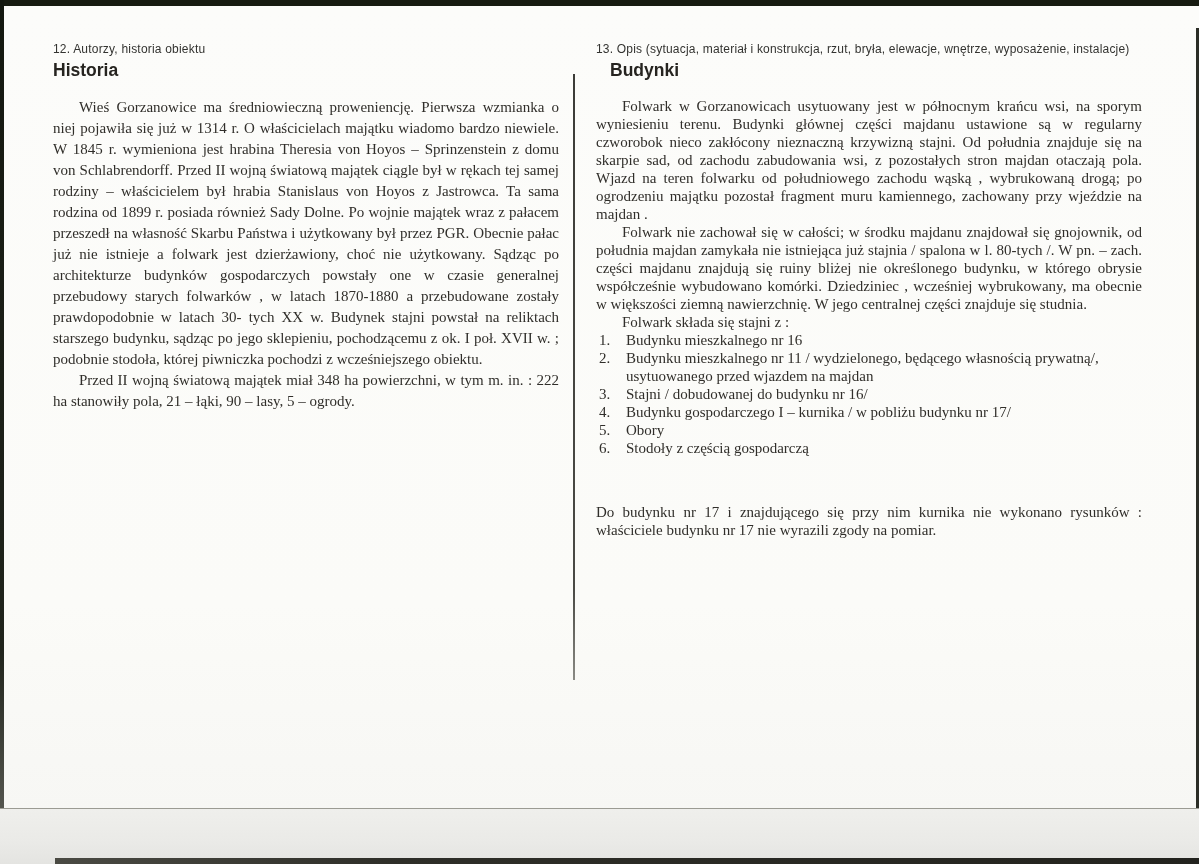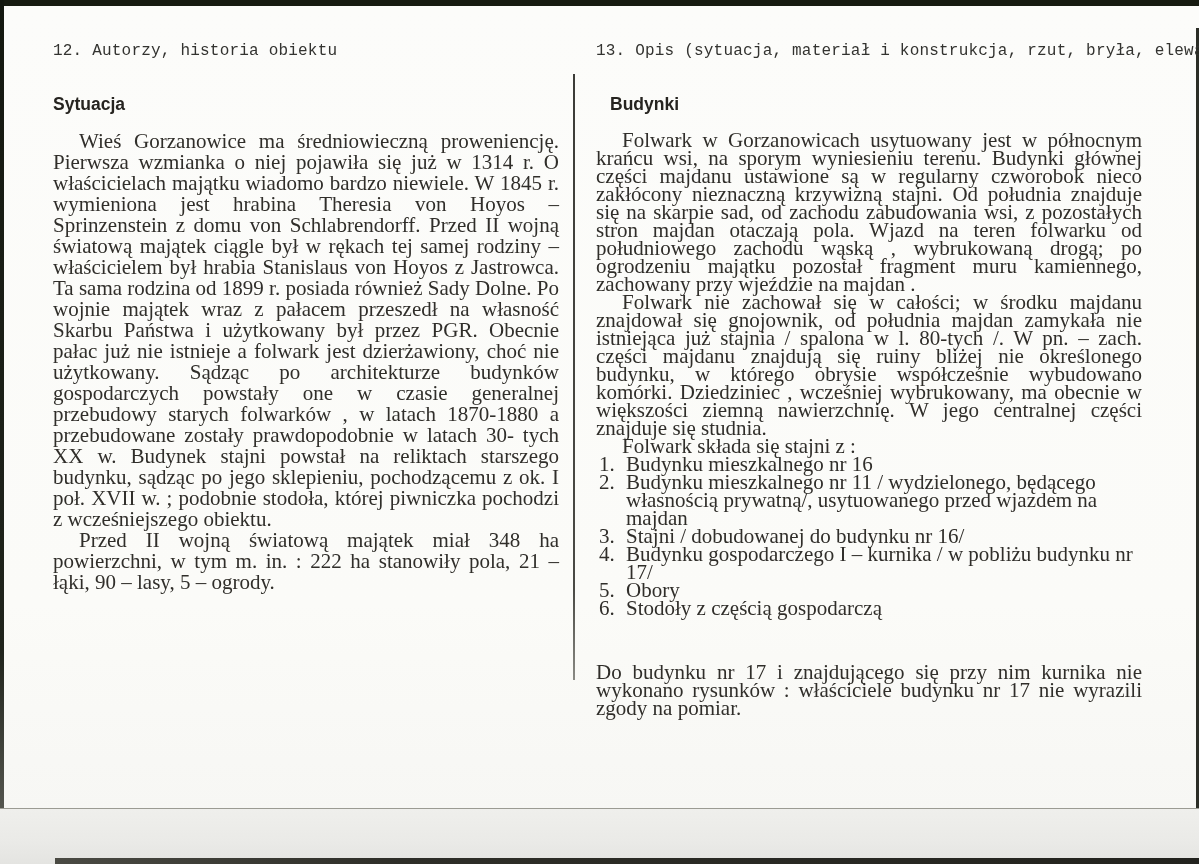--- a/index.html
+++ b/index.html
@@ -46,37 +46,37 @@
     background: linear-gradient(180deg, #3c3c38 0%, #4a4a45 85%, #8a8a84 100%);
   }
   
   .col {
     position: absolute;
     top: 42px;
   }
   .col-left  { left: 53px;  width: 506px; }
   .col-right { left: 596px; width: 546px; }
   .page-header {
-    font-family: Liberation Mono, monospace;
-    font-size: 16px;
+    font-family: Liberation Sans, sans-serif;
+    font-size: 12px;
     letter-spacing: 0.2px;
     color: #333330;
-    margin: 0 0 34px 0;
+    margin: 0 0 4px 0;
     white-space: nowrap;
   }
   .section-heading {
     font-family: "Liberation Sans", sans-serif;
     font-size: 17.5px;
     font-weight: bold;
     color: #262420;
     margin: 0 0 16px 0;
   }
   .col-right .section-heading { margin-left: 14px; }
   .body-text {
-    font-size: 21px;
+    font-size: 15px;
     line-height: 21px;
     text-align: justify;
     color: #302e2a;
   }
   .col-right .body-text { line-height: 18px; }
   .body-text p {
     margin: 0;
     text-indent: 26px;
   }
   .list-intro { text-indent: 26px; }
@@ -110,21 +110,21 @@
   <div class="edge-top"></div>
   <div class="edge-left"></div>
   <div class="edge-right"></div>
   <div class="bottom-hairline"></div>
   <div class="bottom-strip"></div>
   <div class="bottom-dark"></div>
   <div class="page-divider"></div>
 
   <div class="col col-left">
     <div class="page-header">12. Autorzy, historia obiektu</div>
-    <div class="section-heading">Sytuacja</div>
+    <div class="section-heading">Historia</div>
     <div class="body-text">
       <p>Wieś Gorzanowice ma średniowieczną proweniencję. Pierwsza wzmianka o niej pojawiła się już w 1314 r. O właścicielach majątku wiadomo bardzo niewiele. W 1845 r. wymieniona jest hrabina Theresia von Hoyos – Sprinzenstein z domu von Schlabrendorff. Przed II wojną światową majątek ciągle był w rękach tej samej rodziny – właścicielem był hrabia Stanislaus von Hoyos z Jastrowca. Ta sama rodzina od  1899 r. posiada również Sady Dolne. Po wojnie majątek wraz z pałacem przeszedł na własność Skarbu Państwa i użytkowany był przez PGR. Obecnie pałac już nie istnieje a folwark jest dzierżawiony, choć nie użytkowany. Sądząc po architekturze budynków gospodarczych powstały one w czasie generalnej przebudowy starych folwarków , w latach 1870-1880 a przebudowane zostały prawdopodobnie w latach 30- tych XX w. Budynek stajni powstał na reliktach starszego budynku, sądząc po jego sklepieniu, pochodzącemu z ok. I poł. XVII w. ; podobnie stodoła, której piwniczka pochodzi z wcześniejszego obiektu.</p>
       <p>Przed II wojną światową majątek miał 348 ha powierzchni, w tym m. in. : 222 ha stanowiły pola, 21 – łąki, 90 – lasy,  5 – ogrody.</p>
     </div>
   </div>
 
   <div class="col col-right">
     <div class="page-header">13. Opis (sytuacja, materiał i konstrukcja, rzut, bryła, elewacje, wnętrze, wyposażenie, instalacje)</div>
     <div class="section-heading">Budynki</div>
     <div class="body-text">

